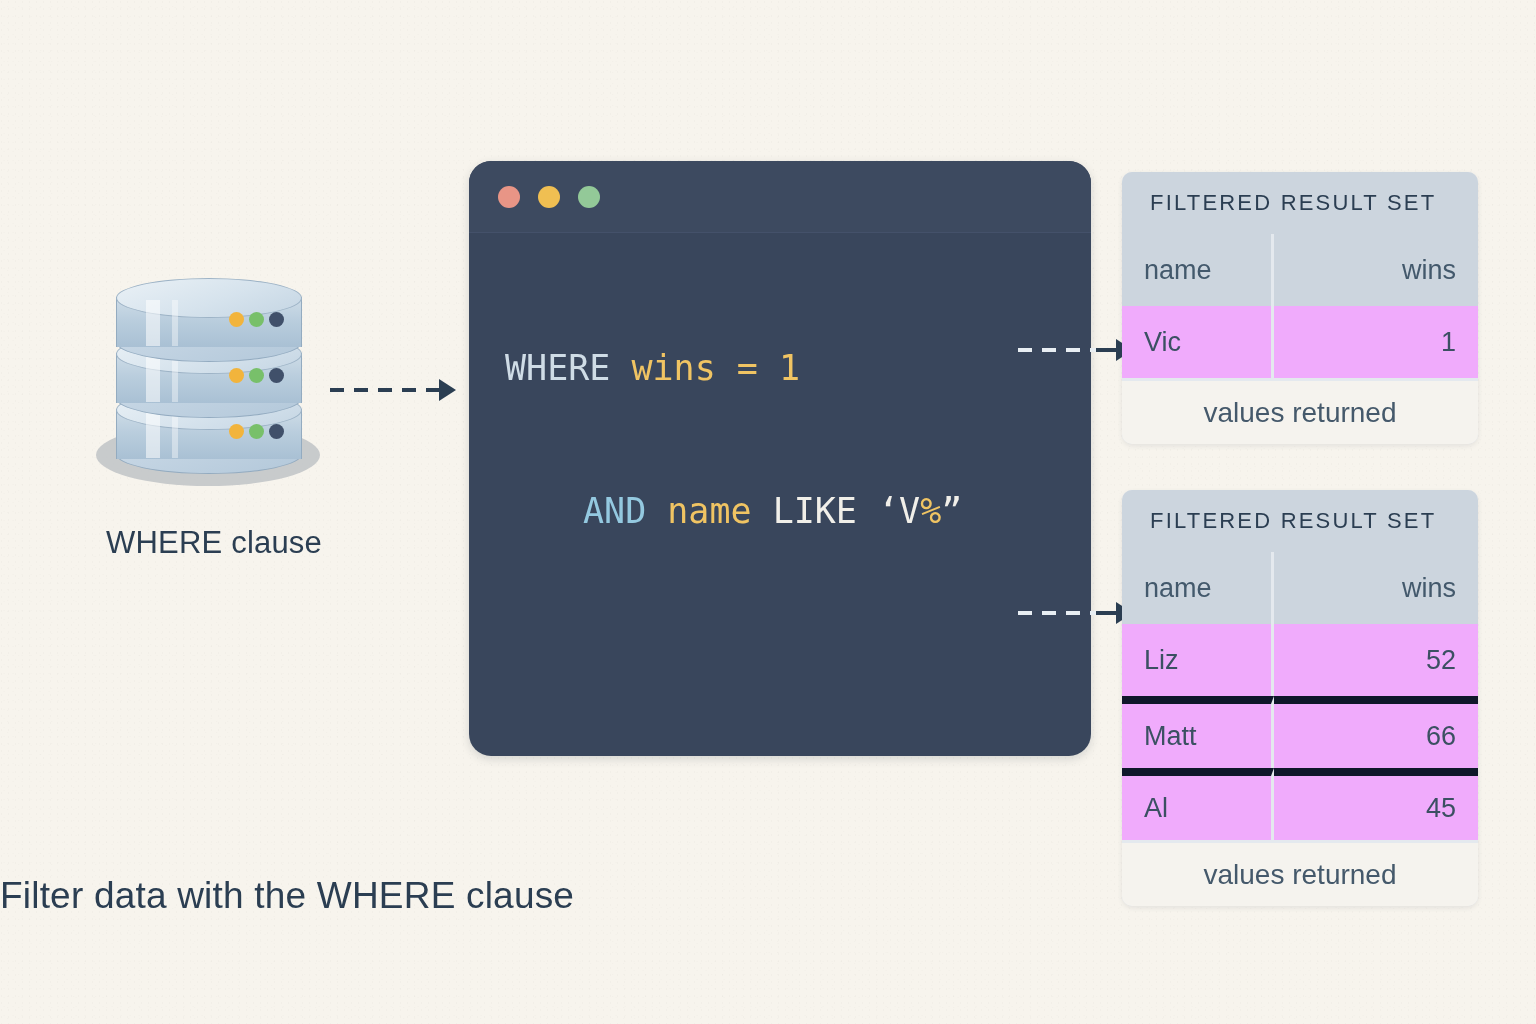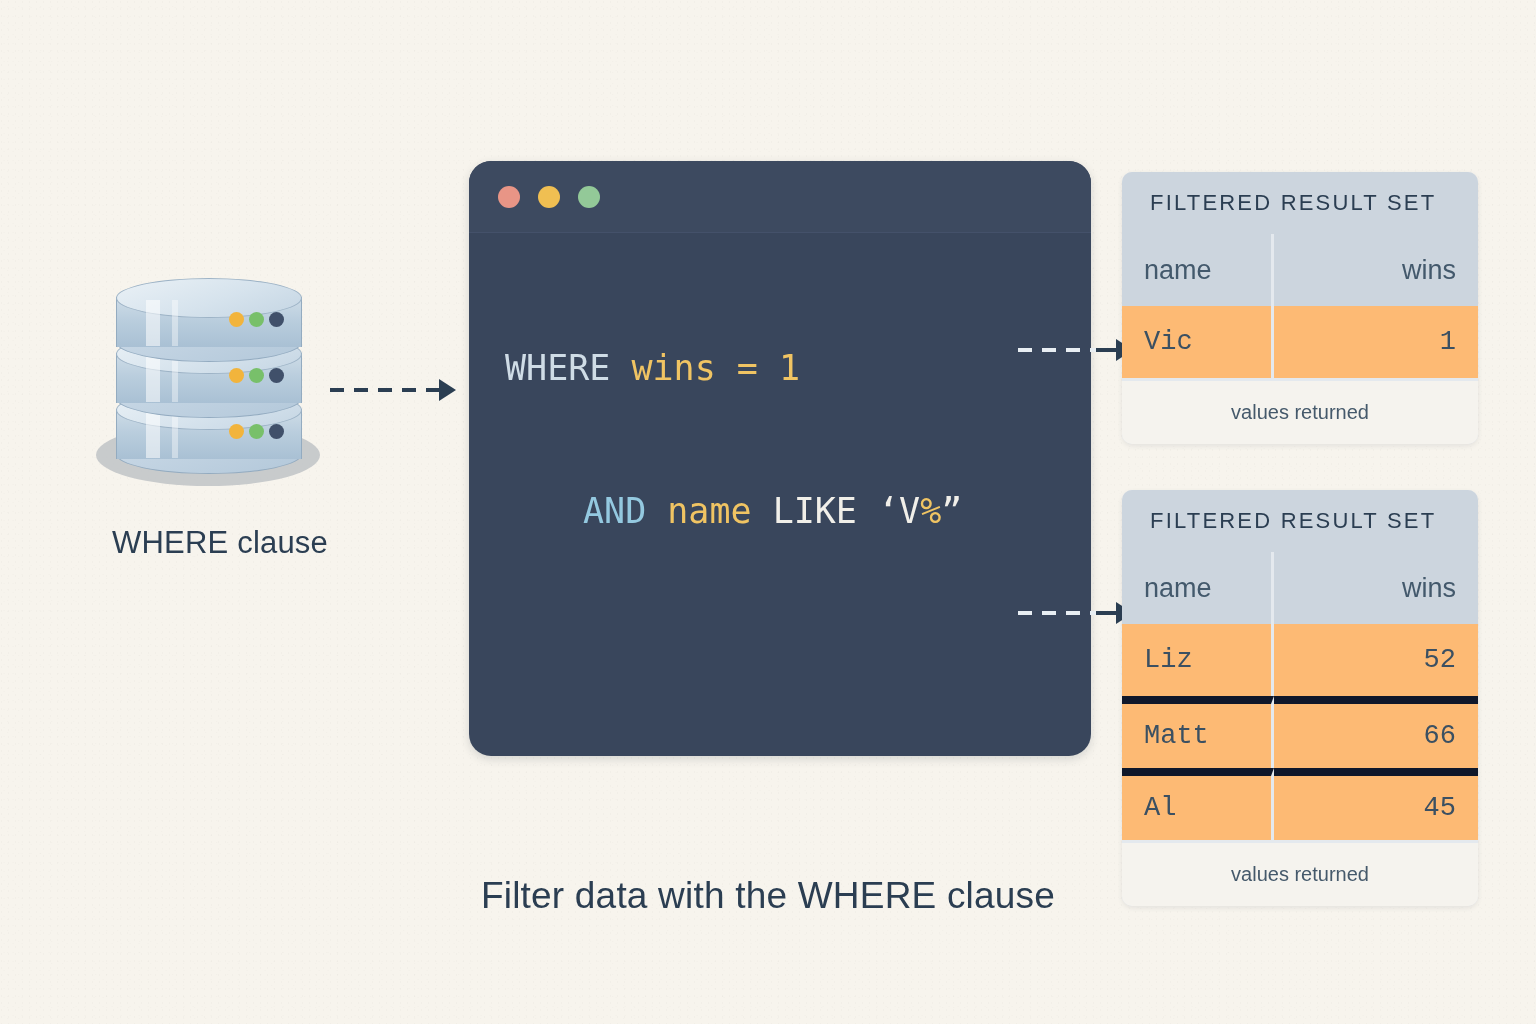--- a/index.html
+++ b/index.html
@@ -88,21 +88,21 @@
     display: flex; gap: 5px;
     z-index: 5;
   }
   .db-leds i { width: 15px; height: 15px; border-radius: 50%; display: block; }
   .led-a { background: #f2b43c; }
   .led-b { background: #78c06a; }
   .led-c { background: #40506a; }
 
   #db-label {
     position: absolute;
-    left: 10px; top: 525px;
+    left: 4px; top: 525px;
     width: 420px;
     text-align: center;
     font-size: 31px;
     color: #2b3e52;
     letter-spacing: .2px;
   }
 
   
   .arrow { position: absolute; height: 30px; display: flex; align-items: center; }
   .arrow .dashes {
@@ -209,37 +209,37 @@
   .rs-cell {
     height: 72px;
     display: flex; align-items: center;
     padding: 0 22px;
     font-size: 27px;
     color: #3b5062;
   }
   .rs-cell.c-name { width: 167px; justify-content: flex-start; border-right: 3px solid #e4e9ee; }
   .rs-cell.c-val  { width: 227px; justify-content: flex-end; }
   .rs-head .rs-cell { background: #ccd5de; color: #43596c; }
-  .rs-data .rs-cell { background: #fdba74; font-family: Liberation Mono, monospace; }
+  .rs-data .rs-cell { background: #f0abfc; }
   .rs-data + .rs-data .rs-cell { border-top: 8px solid #0f172a; }
   .rs-footer {
     height: 66px;
     display: flex; align-items: center; justify-content: center;
     background: #f5f3ee;
     border-top: 3px solid #e4e9ee;
-    font-size: 20px;
+    font-size: 28px;
     color: #45596b;
   }
 
   
   #caption {
     position: absolute;
     left: 0; top: 875px;
     width: 1536px;
-    text-align: center;
+    text-align: left;
     font-size: 37px;
     color: #2b3e52;
     letter-spacing: .2px;
   }
 </style>
 </head>
 <body>
 
 <div id="db-illustration">
   <div class="db-shadow"></div>

